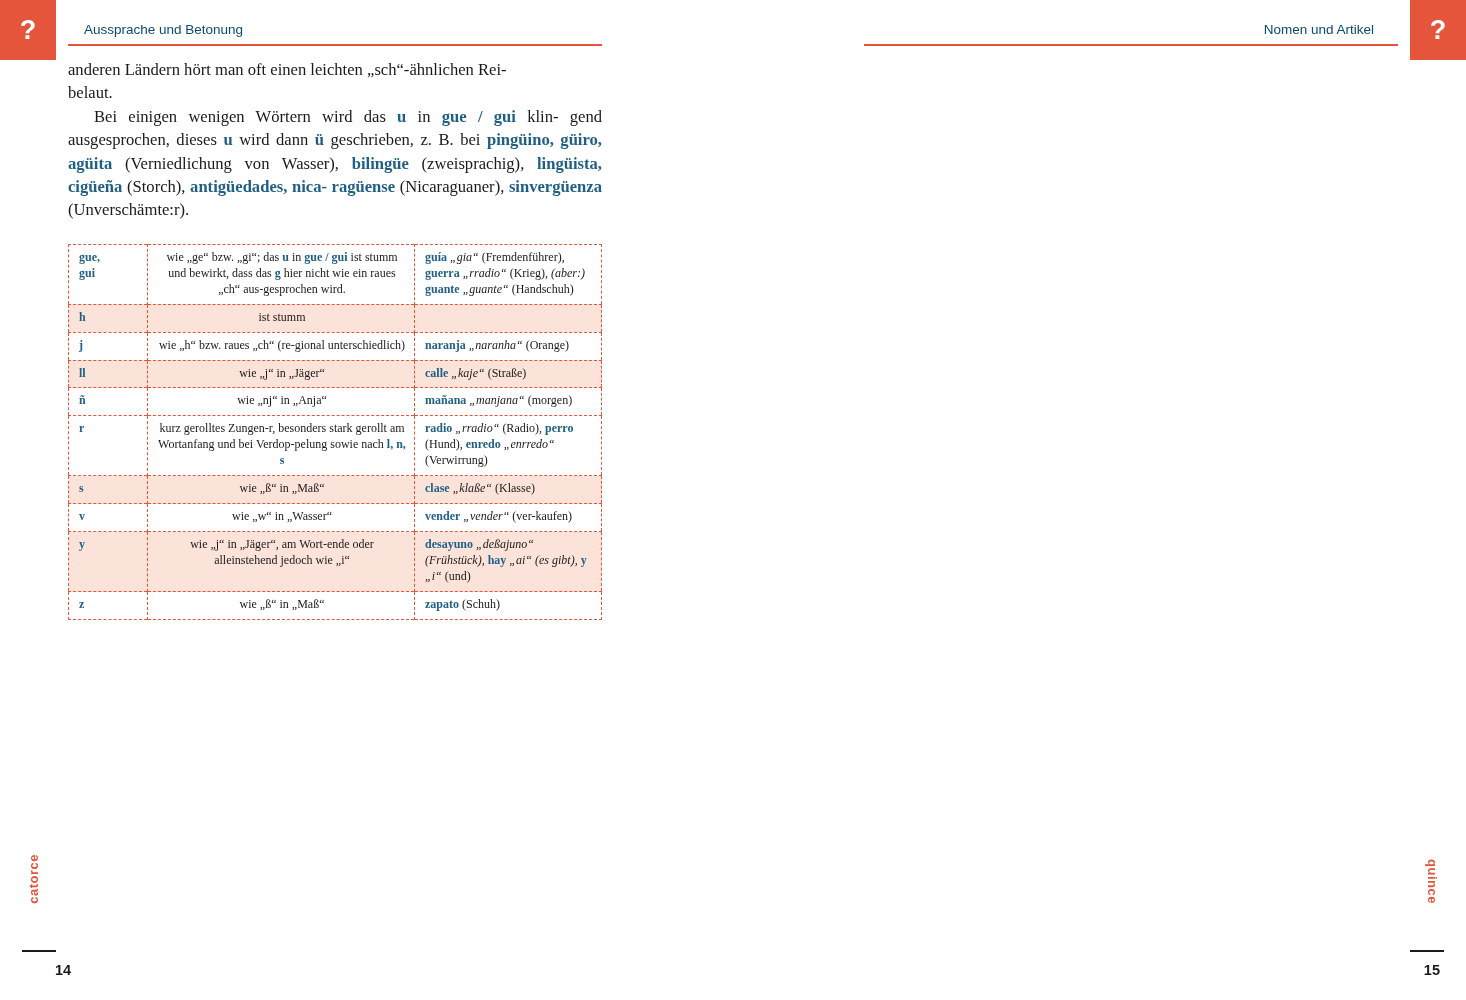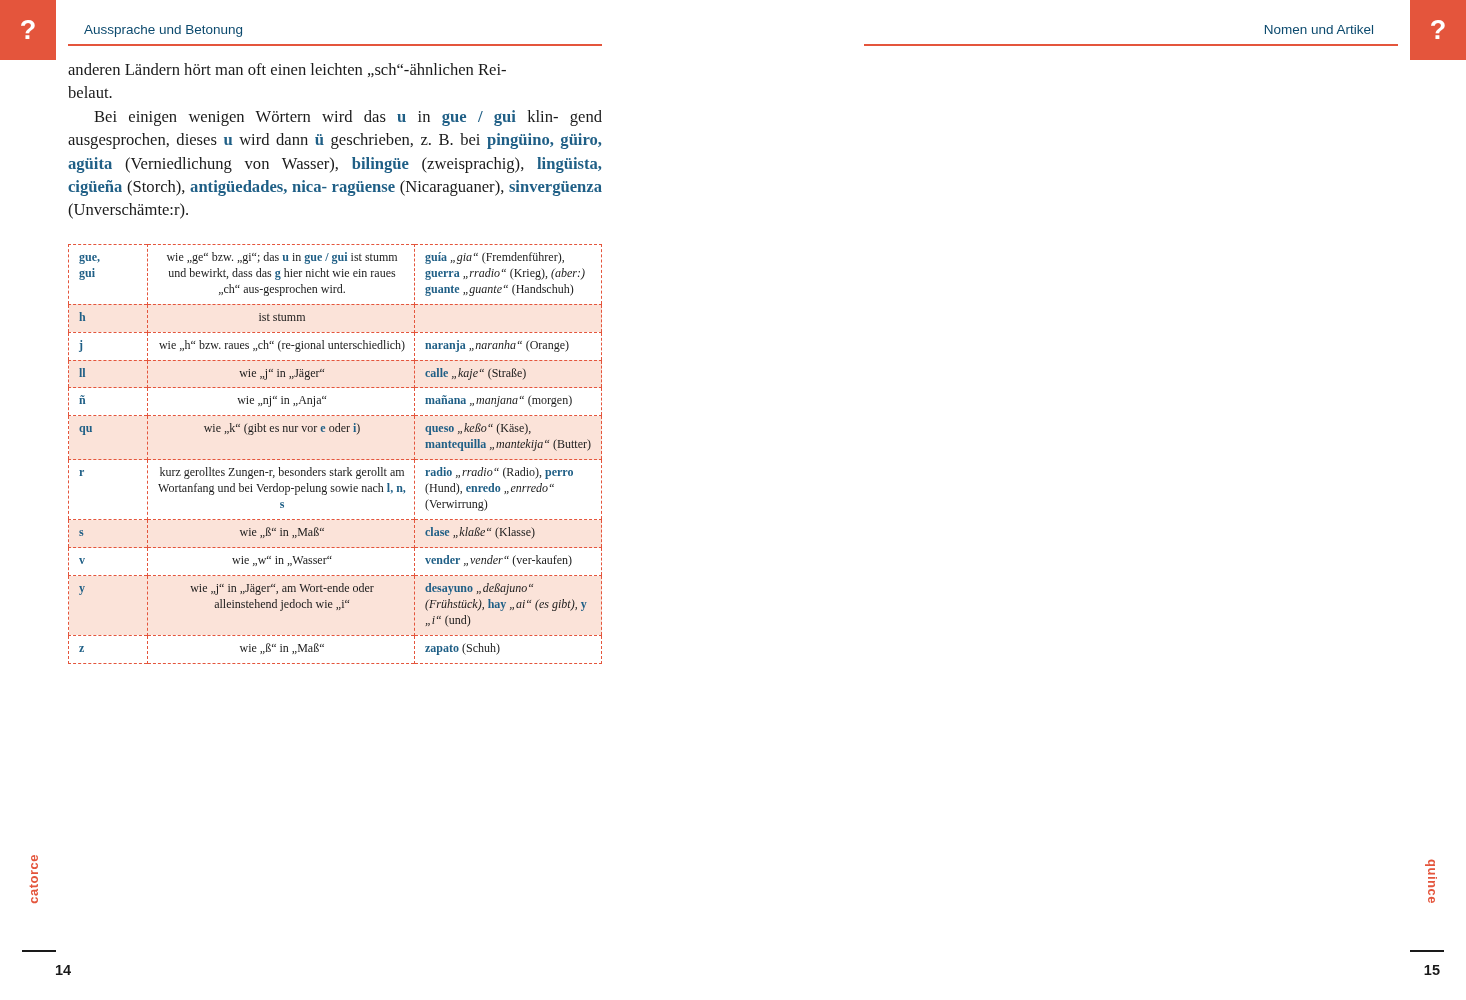--- a/index.html
+++ b/index.html
@@ -134,25 +134,20 @@
         <tr class="shade">
           <td class="c1"><span class="key">ll</span></td>
           <td class="c2">wie „j“ in „Jäger“</td>
           <td><span class="b">calle</span> <span class="i">„kaje“</span> (Straße)</td>
         </tr>
         <tr>
           <td class="c1"><span class="key">ñ</span></td>
           <td class="c2">wie „nj“ in „Anja“</td>
           <td><span class="b">mañana</span> <span class="i">„manjana“</span> (morgen)</td>
         </tr>
-        <tr class="shade">
-          <td class="c1"><span class="key">qu</span></td>
-          <td class="c2">wie „k“ (gibt es nur vor <span class="b">e</span> oder <span class="b">i</span>)</td>
-          <td><span class="b">queso</span> <span class="i">„keßo“</span> (Käse), <span class="b">mantequilla</span> <span class="i">„mantekija“</span> (Butter)</td>
-        </tr>
         <tr>
           <td class="c1"><span class="key">r</span></td>
           <td class="c2">kurz gerolltes Zungen-r, besonders stark gerollt am Wortanfang und bei Verdop-pelung sowie nach <span class="b">l, n, s</span></td>
           <td><span class="b">radio</span> <span class="i">„rradio“</span> (Radio), <span class="b">perro</span> (Hund), <span class="b">enredo</span> <span class="i">„enrredo“</span> (Verwirrung)</td>
         </tr>
         <tr class="shade">
           <td class="c1"><span class="key">s</span></td>
           <td class="c2">wie „ß“ in „Maß“</td>
           <td><span class="b">clase</span> <span class="i">„klaße“</span> (Klasse)</td>
         </tr>

